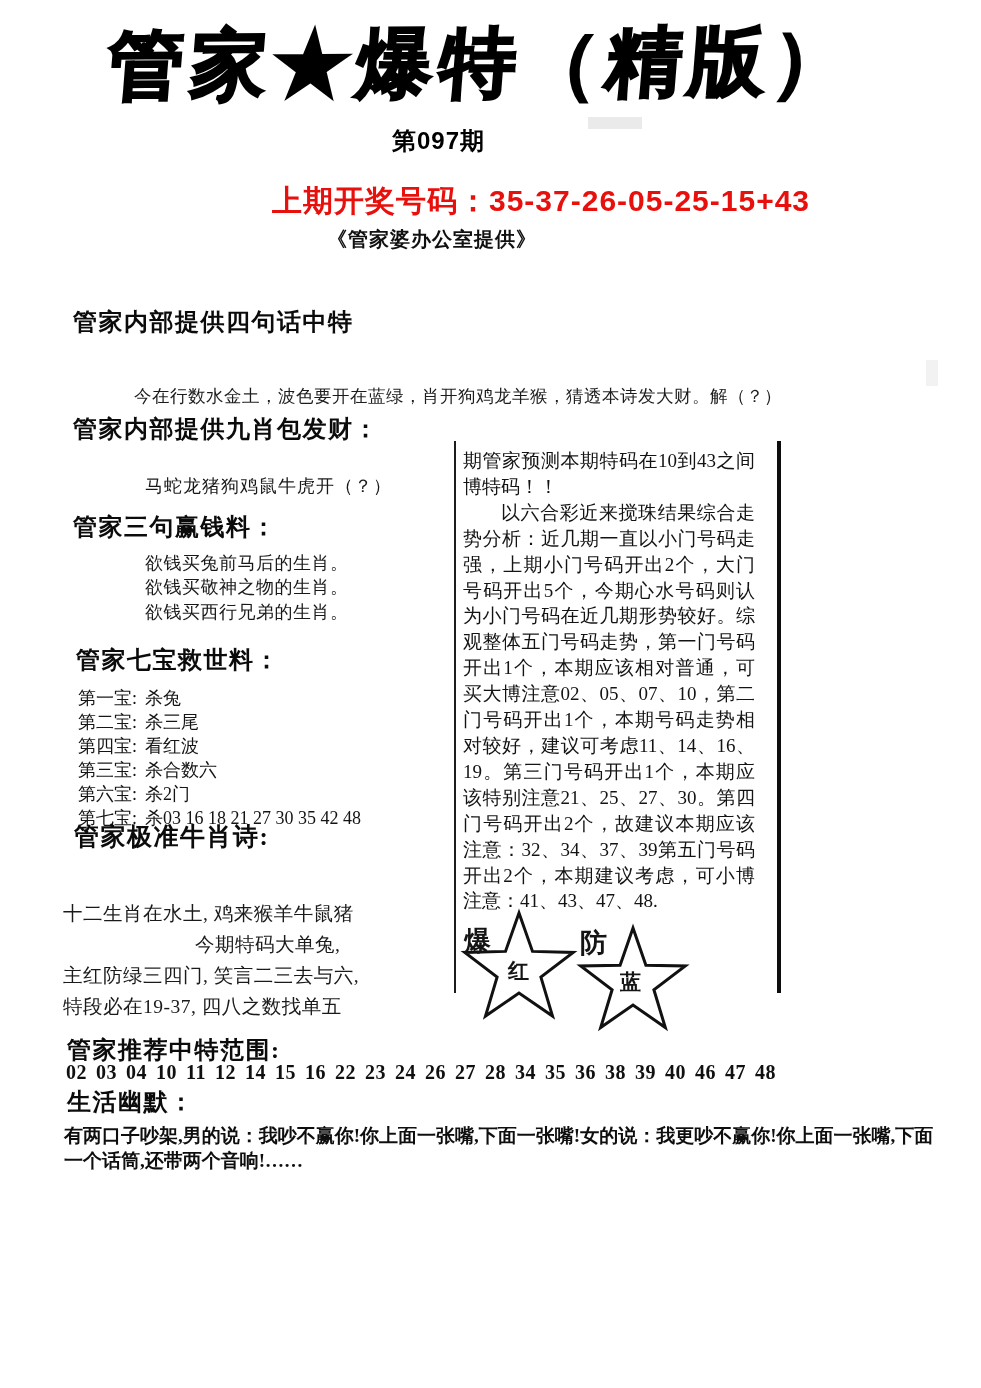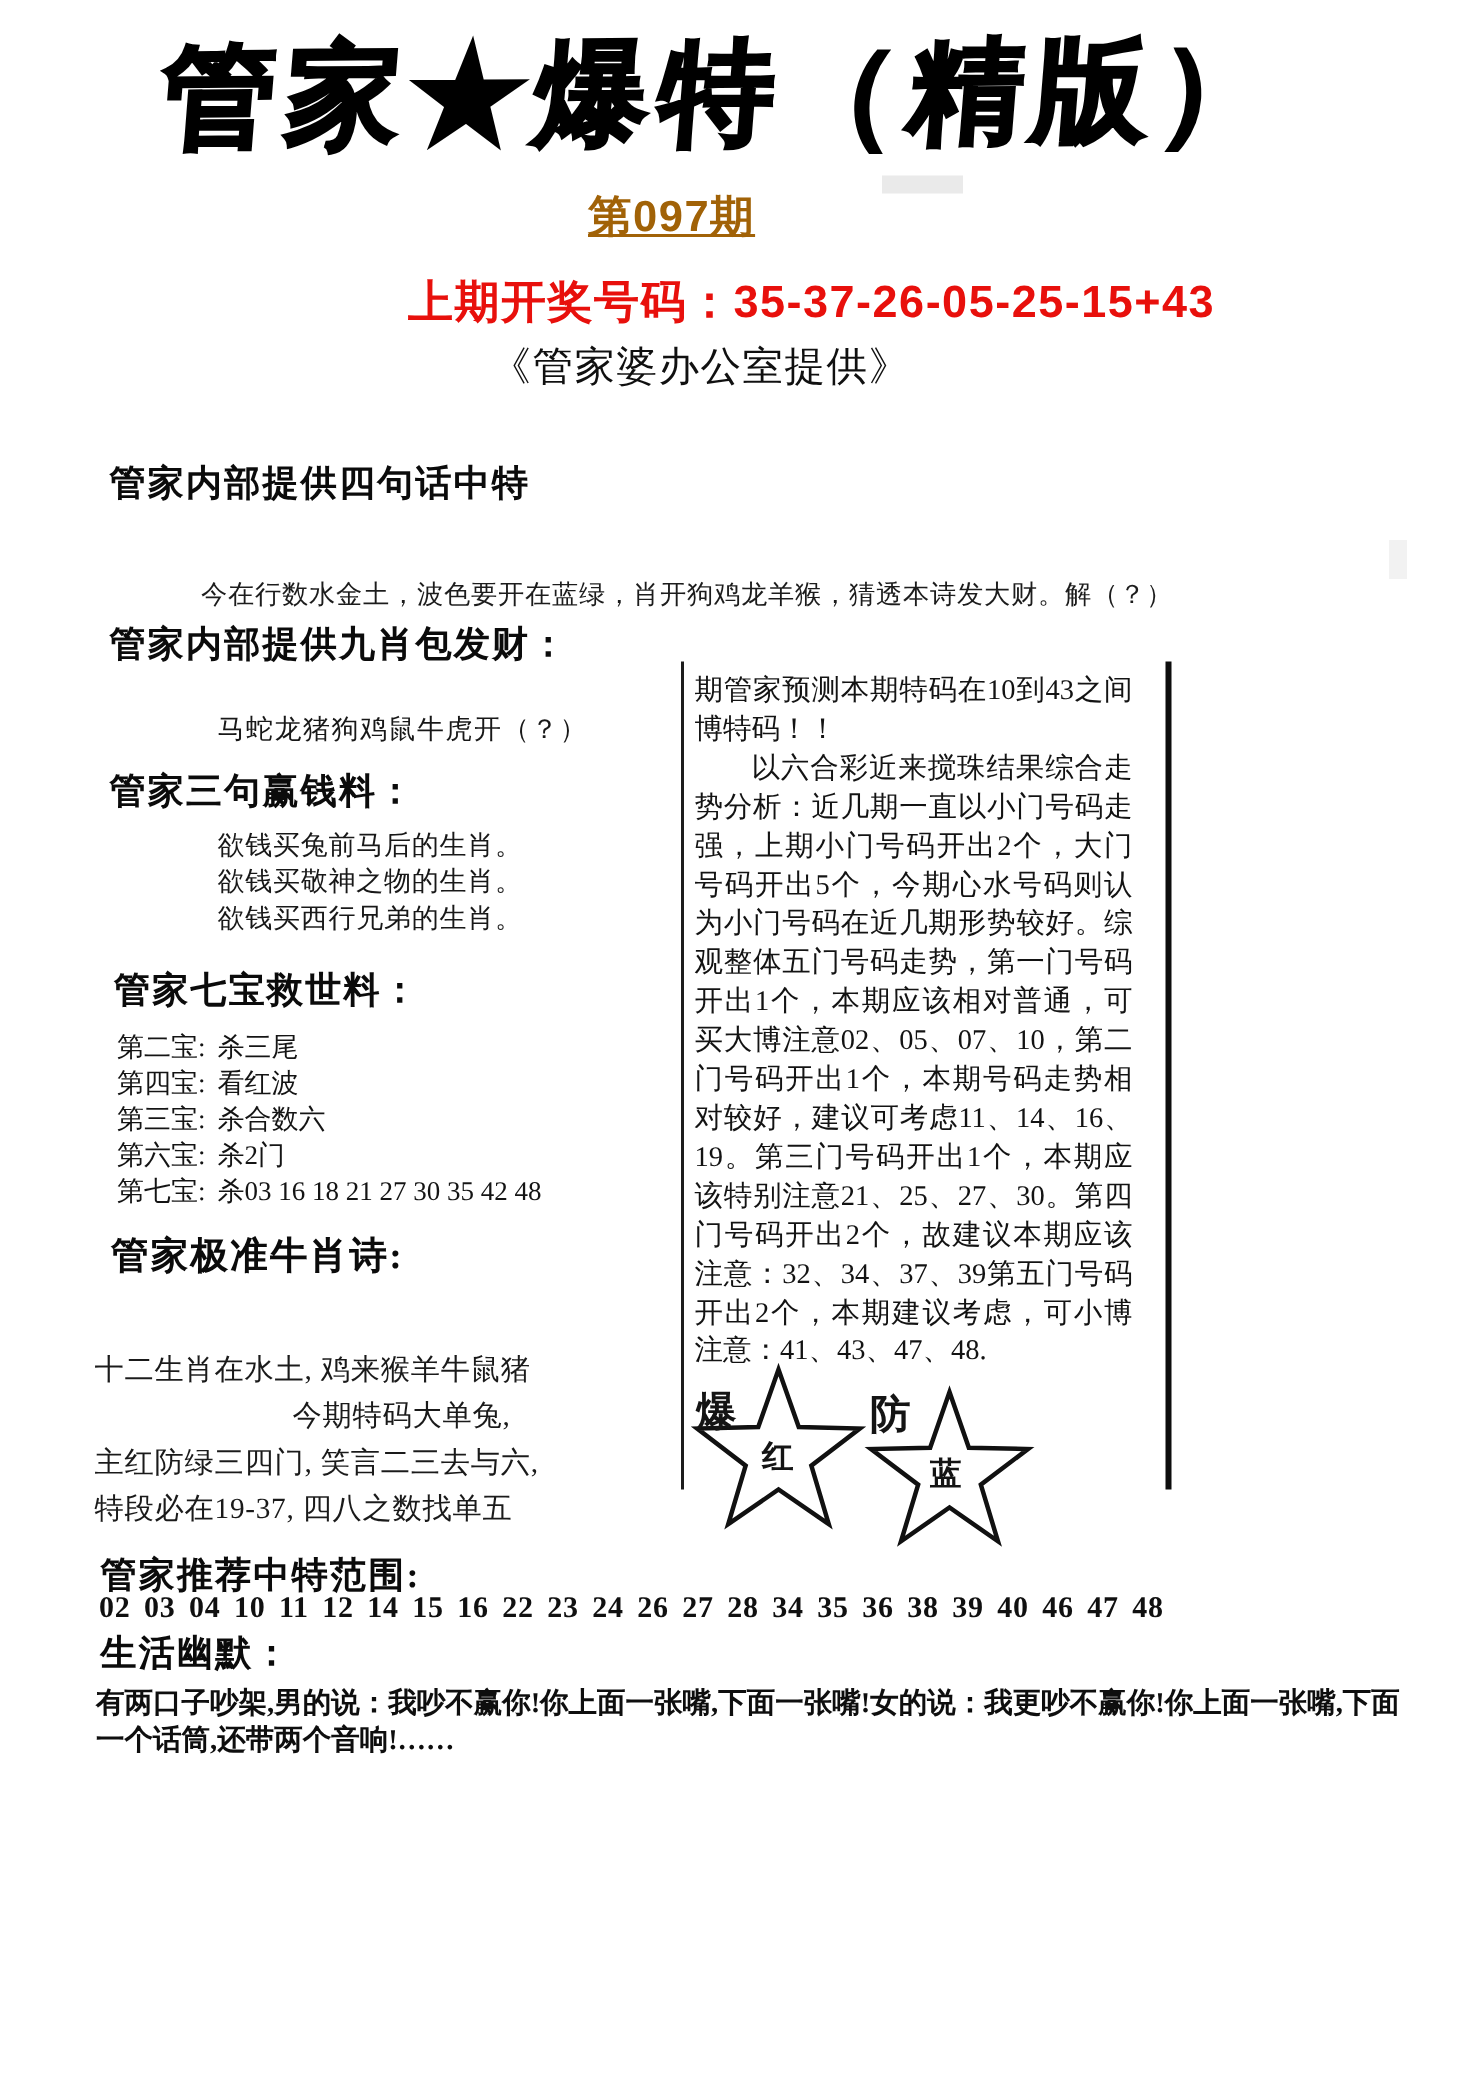--- a/index.html
+++ b/index.html
@@ -18,31 +18,31 @@
     left:108px;top:22px;width:790px;
     font-size:76px;font-weight:900;line-height:1.1;
     letter-spacing:7px;white-space:nowrap;
     transform:skewX(-5deg) rotate(-0.4deg);
     -webkit-text-stroke:2.2px #000;
     color:#000;
   }
   #issue-number{
     left:392px;top:125px;
     font-family:"Liberation Sans","DejaVu Sans",sans-serif;
-    font-size:29px;font-weight:bold;letter-spacing:1px;color:#a16207;text-decoration:underline;
+    font-size:24px;font-weight:bold;letter-spacing:1px;color:#000000;
   }
   #last-draw-line{
     left:272px;top:181px;
     font-family:"Liberation Sans","DejaVu Sans",sans-serif;
     font-size:30px;font-weight:bold;letter-spacing:1px;
     color:#e8100c;white-space:nowrap;
   }
   #provider-line{
     left:327px;top:226px;
-    font-size:27px;font-weight:400;letter-spacing:1px;color:#101010;
+    font-size:20px;font-weight:700;letter-spacing:1px;color:#101010;
   }
   .artifact{background:#d9d9d9;opacity:.55;}
   #artifact-1{left:588px;top:117px;width:54px;height:12px;}
   #artifact-2{left:926px;top:360px;width:12px;height:26px;opacity:.35;}
 
   
   .sec-h{
     font-weight:bold;color:#0b0b0b;
     font-size:24px;letter-spacing:1.5px;white-space:nowrap;
   }
@@ -119,20 +119,24 @@
 <div class="abs sec-h" id="h-three">管家三句赢钱料：</div>
 <div class="abs" id="three-lines">
   <div>欲钱买兔前马后的生肖。</div>
   <div>欲钱买敬神之物的生肖。</div>
   <div>欲钱买西行兄弟的生肖。</div>
 </div>
 
 <div class="abs sec-h" id="h-seven">管家七宝救世料：</div>
 <div class="abs" id="seven-items">
   <div class="treasure-row">
+    <span class="treasure-label">第一宝:</span>
+    <span>杀兔</span>
+  </div>
+  <div class="treasure-row">
     <span class="treasure-label">第二宝:</span>
     <span>杀三尾</span>
   </div>
   <div class="treasure-row">
     <span class="treasure-label">第四宝:</span>
     <span>看红波</span>
   </div>
   <div class="treasure-row">
     <span class="treasure-label">第三宝:</span>
     <span>杀合数六</span>

